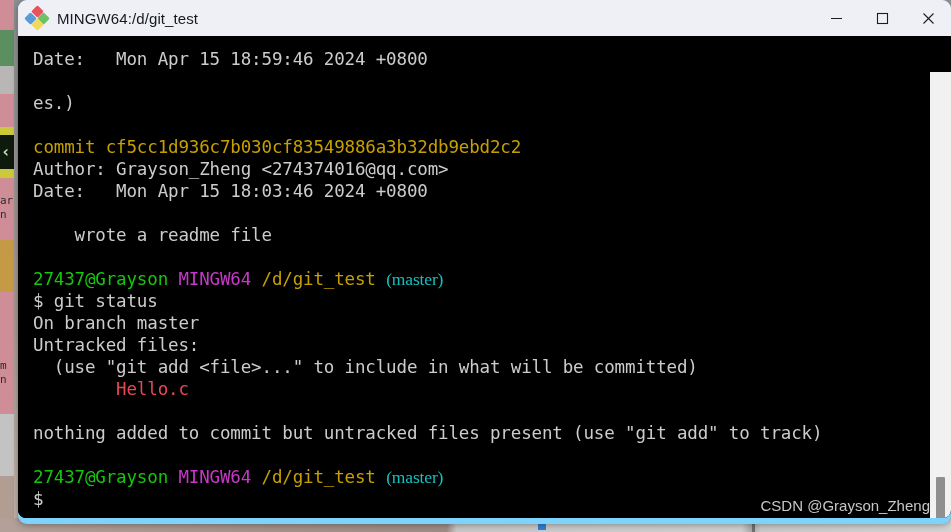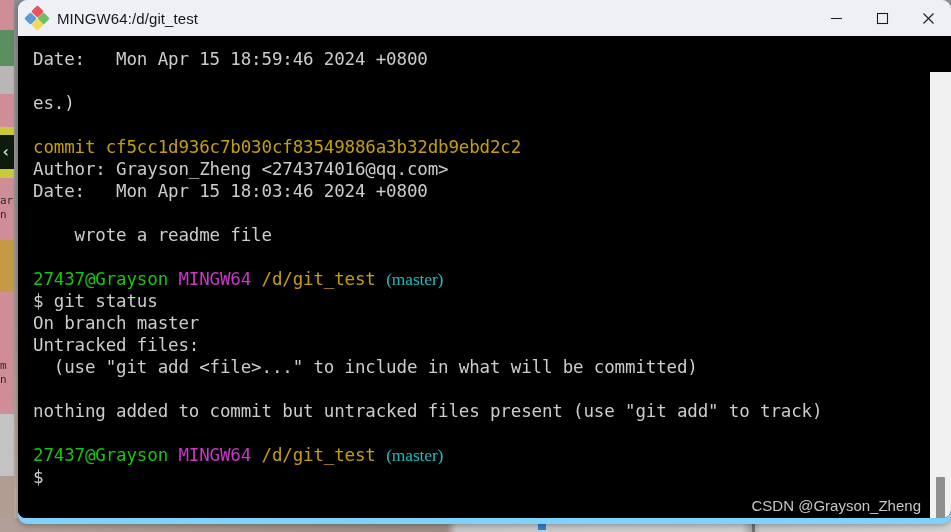--- a/index.html
+++ b/index.html
@@ -175,21 +175,21 @@
     position: absolute;
     left: 6px; top: 404px;
     width: 9px; height: 66px;
     background: #8f8f8f;
     border-radius: 1px;
   }
 
   
   #watermark {
     position: absolute;
-    right: 30px; bottom: 4px;
+    right: 21px; bottom: 4px;
     font-family: "Liberation Sans", sans-serif;
     font-size: 15px;
     color: #d8d8d8;
     opacity: 0.92;
     white-space: nowrap;
   }
 </style>
 </head>
 <body>
 
@@ -259,20 +259,21 @@
         <div class="tline"><span class="c-white">Author: Grayson_Zheng &lt;274374016@qq.com&gt;</span></div>
         <div class="tline"><span class="c-white">Date:   Mon Apr 15 18:03:46 2024 +0800</span></div>
         <div class="tline">&nbsp;</div>
         <div class="tline"><span class="c-white">    wrote a readme file</span></div>
         <div class="tline">&nbsp;</div>
         <div class="tline"><span class="c-green">27437@Grayson</span><span class="c-white"> </span><span class="c-magenta">MINGW64</span><span class="c-white"> </span><span class="c-gold">/d/git_test</span><span class="c-white"> </span><span class="c-cyan">(master)</span></div>
         <div class="tline"><span class="c-white">$ git status</span></div>
         <div class="tline"><span class="c-white">On branch master</span></div>
         <div class="tline"><span class="c-white">Untracked files:</span></div>
         <div class="tline"><span class="c-white">  (use "git add &lt;file&gt;..." to include in what will be committed)</span></div>
+        <div class="tline"><span class="c-white">        </span><span class="c-red">Hello.c</span></div>
         <div class="tline">&nbsp;</div>
         <div class="tline"><span class="c-white">nothing added to commit but untracked files present (use "git add" to track)</span></div>
         <div class="tline">&nbsp;</div>
         <div class="tline"><span class="c-green">27437@Grayson</span><span class="c-white"> </span><span class="c-magenta">MINGW64</span><span class="c-white"> </span><span class="c-gold">/d/git_test</span><span class="c-white"> </span><span class="c-cyan">(master)</span></div>
         <div class="tline"><span class="c-white">$</span></div>
       </div>
 
     <div id="scrollbar-track">
       <div id="scrollbar-thumb" style="height: 67.48px; top: 404.88px;"></div>
     </div>

